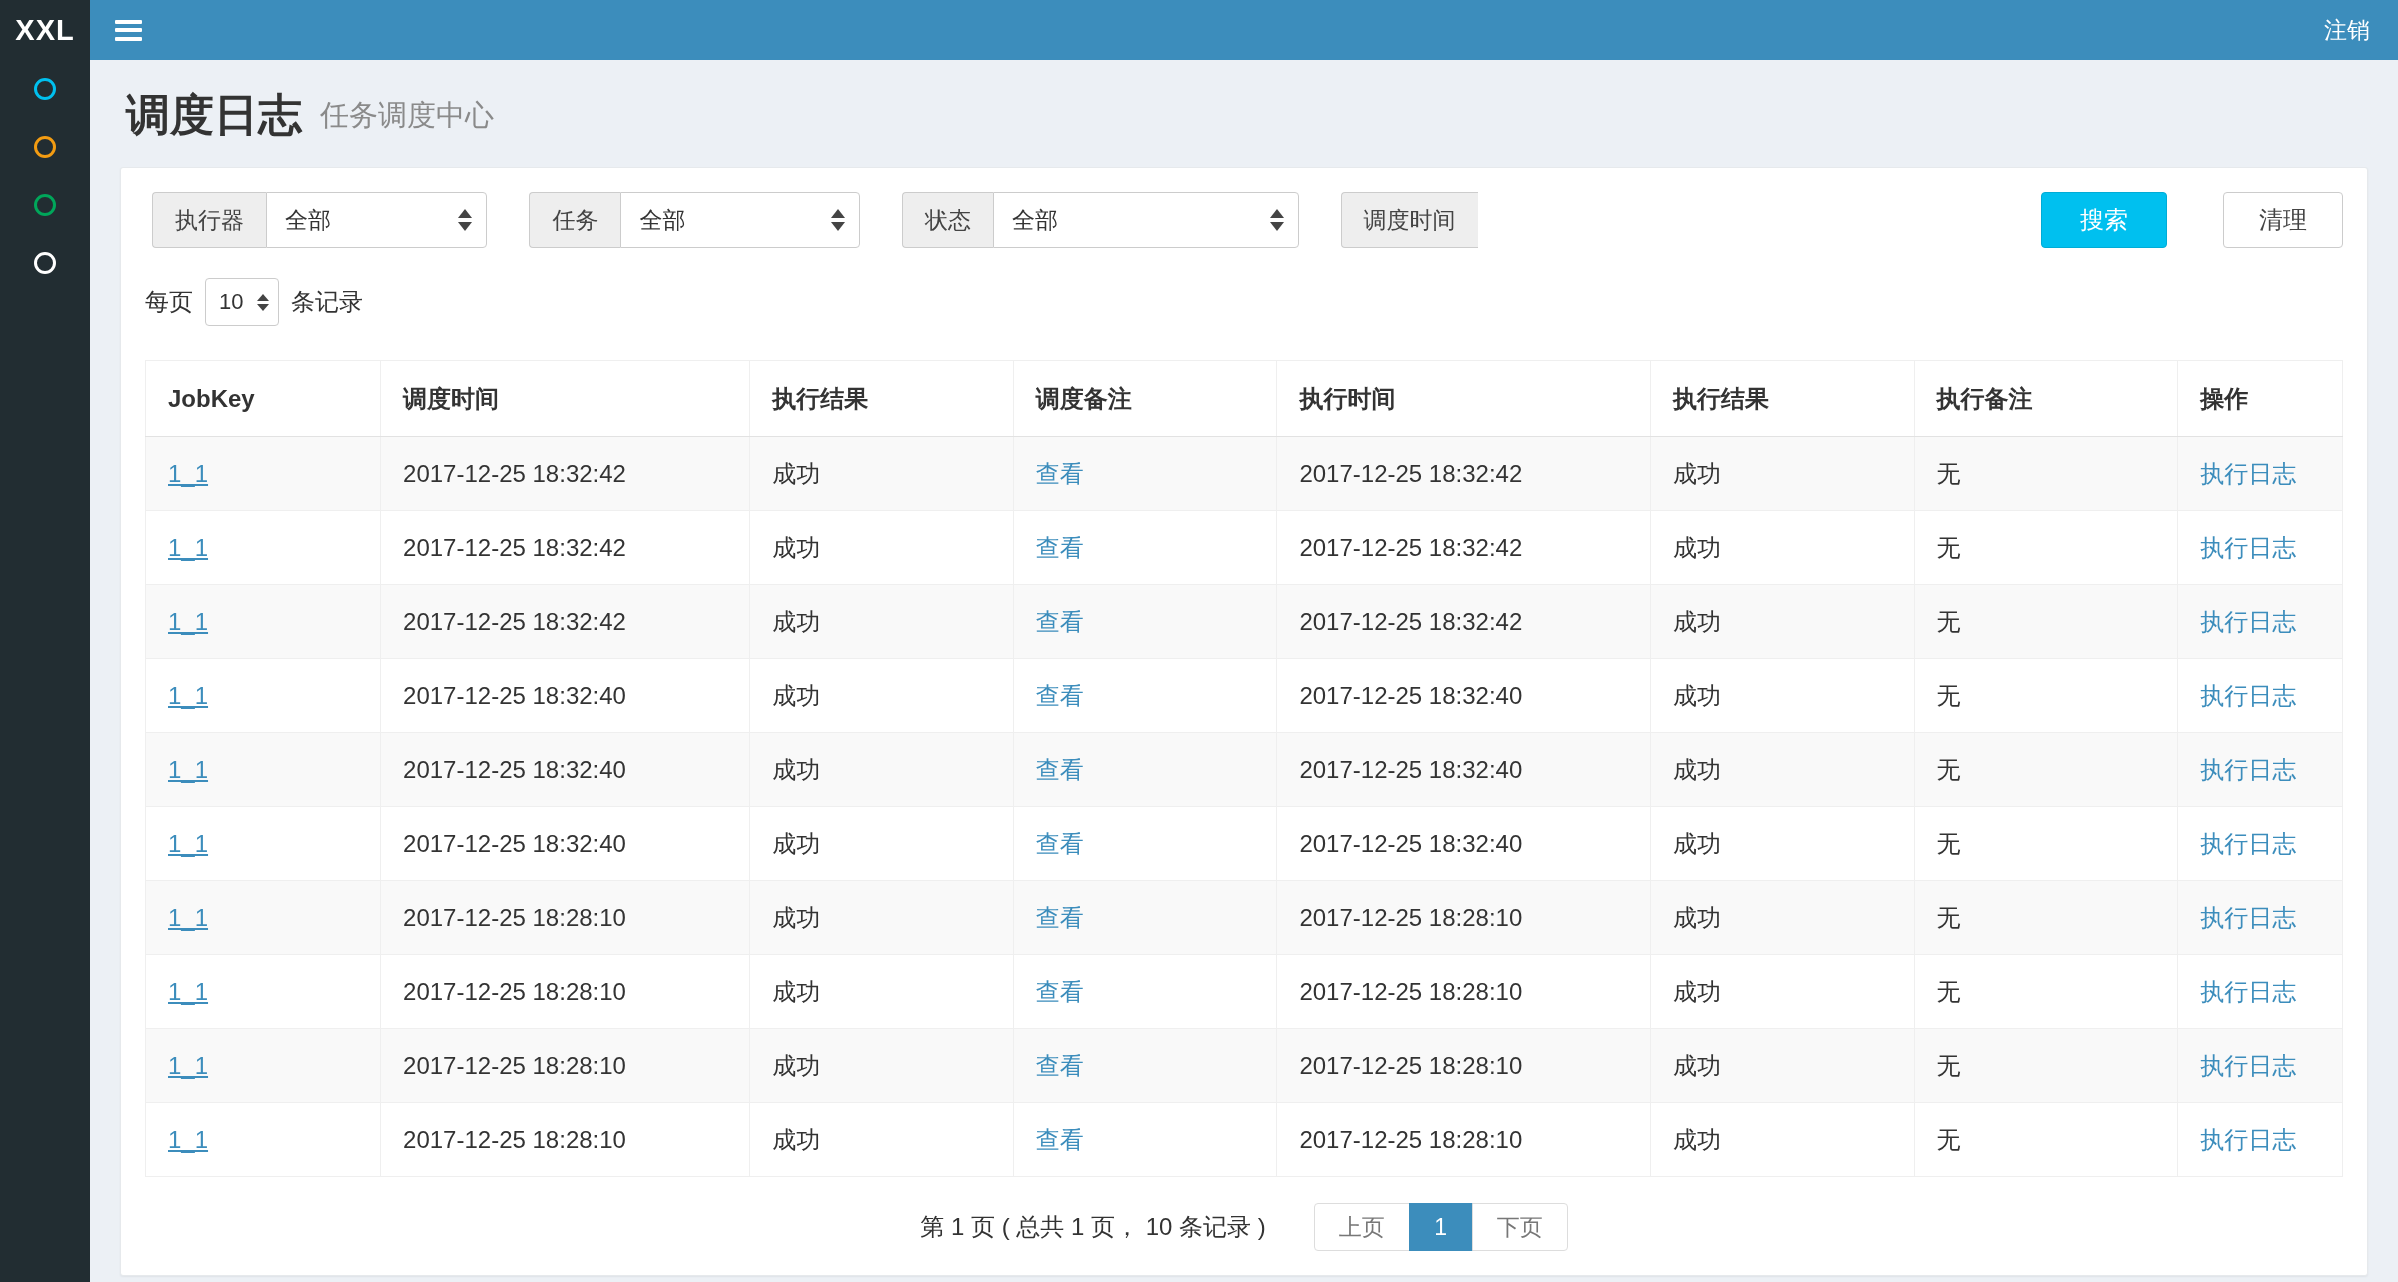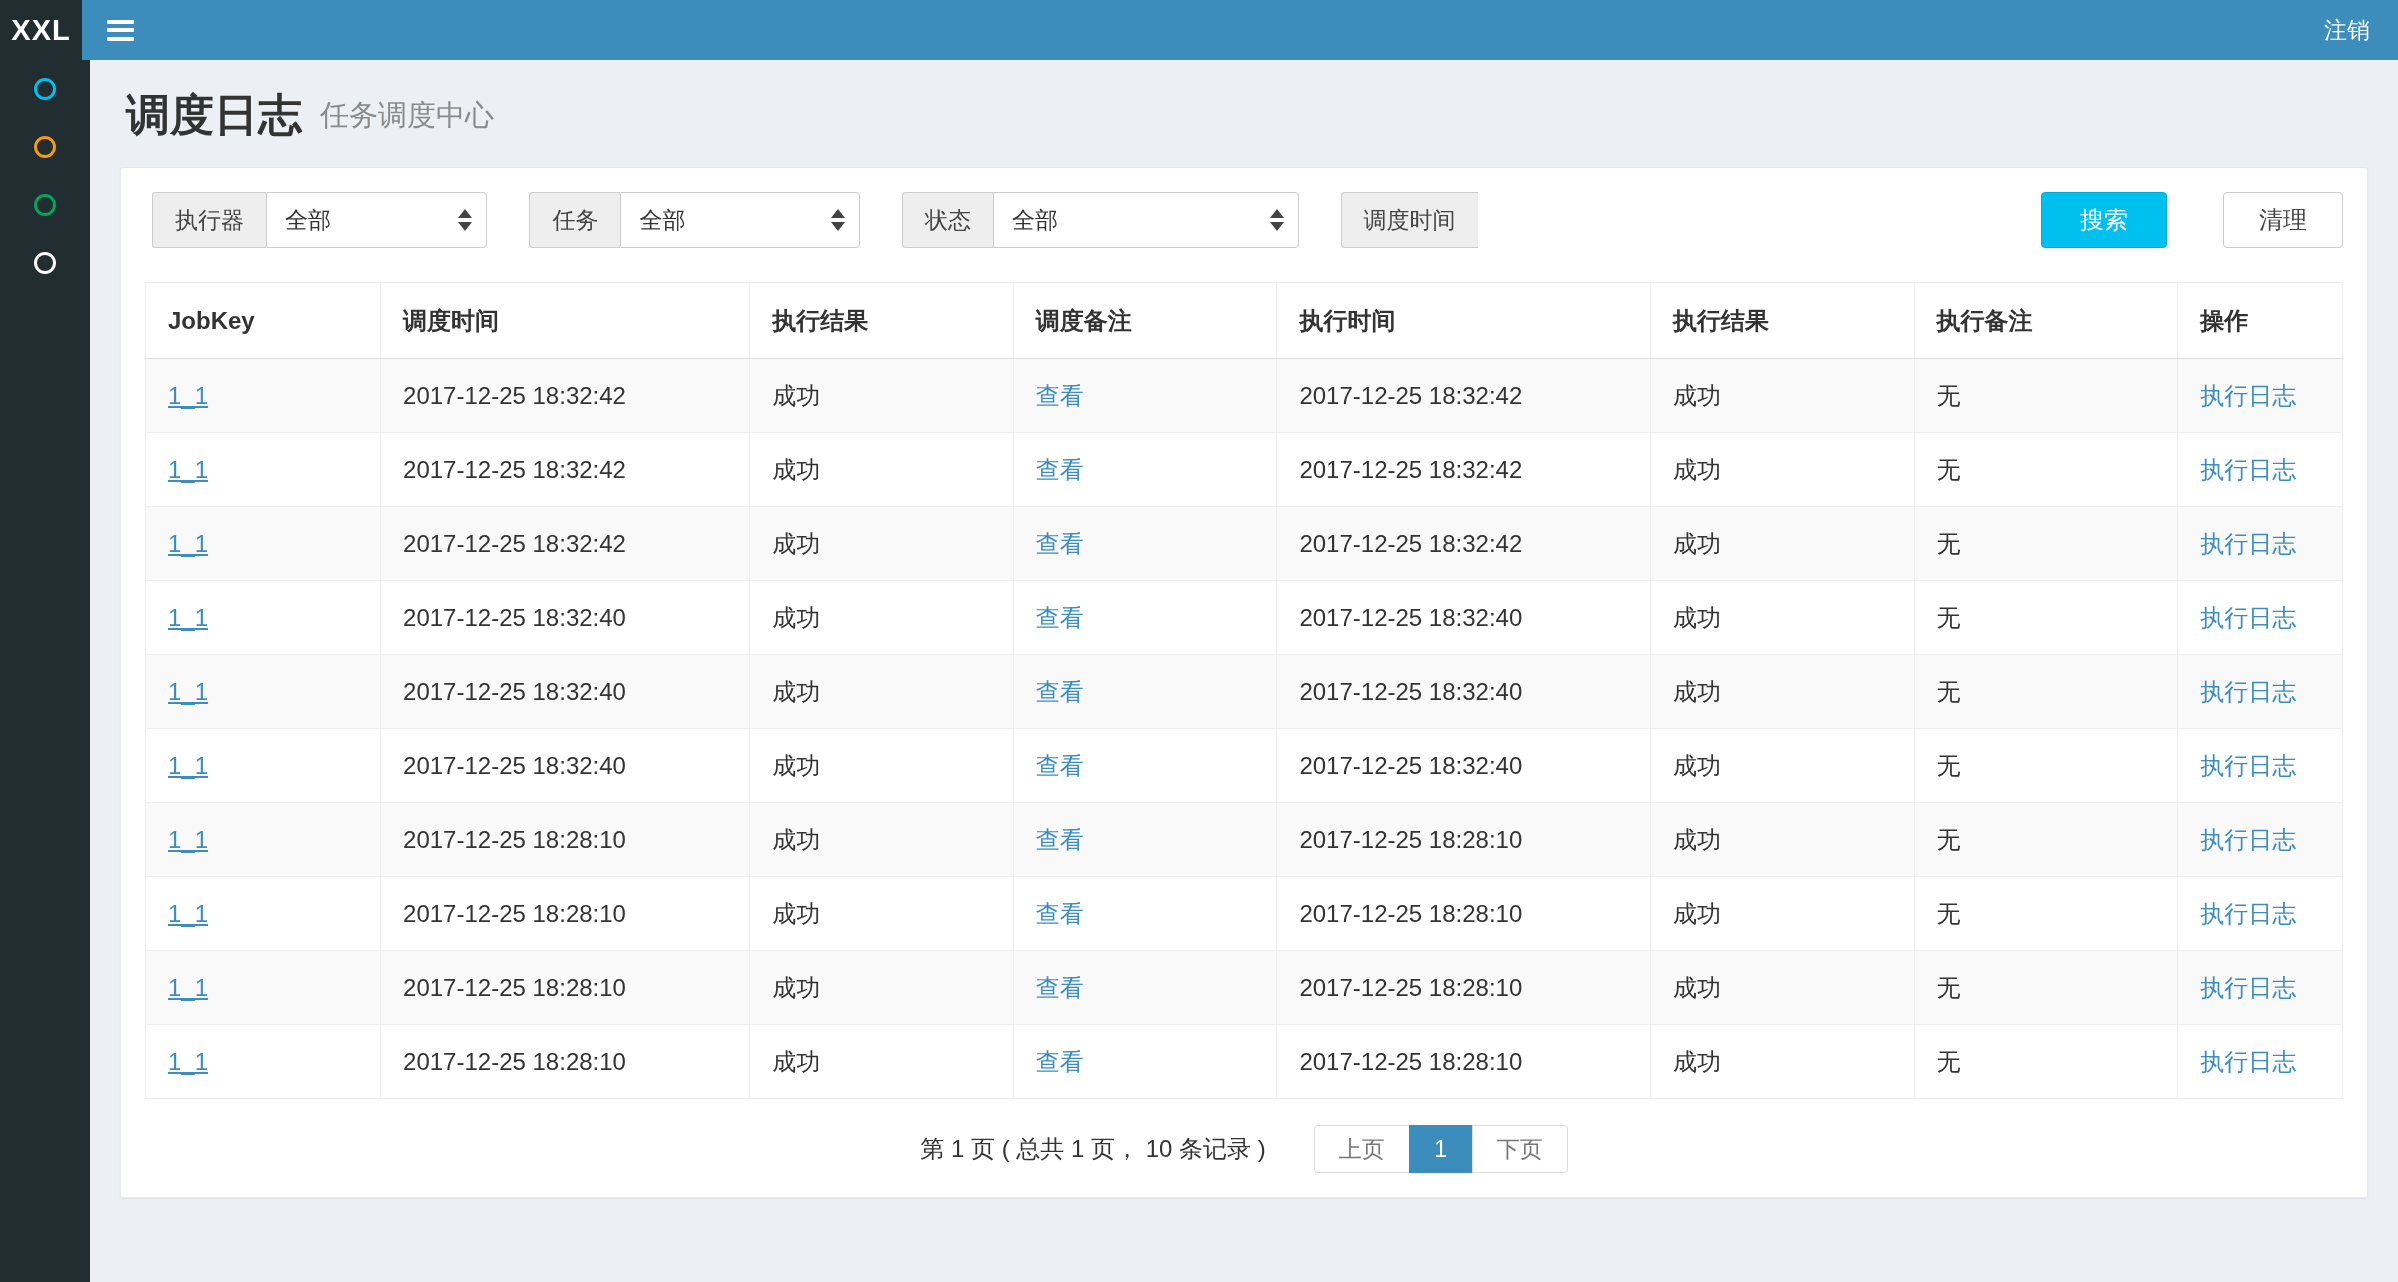--- a/index.html
+++ b/index.html
@@ -3,21 +3,21 @@
 <meta charset="utf-8">
 <title>调度日志</title>
 <style>
   * { margin:0; padding:0; box-sizing:border-box; }
   html,body { width:2398px; height:1282px; overflow:hidden; }
   body { font-family:"Liberation Sans","DejaVu Sans",sans-serif; font-size:22px; color:#333; background:#ecf0f5; }
   #app { position:relative; width:2398px; height:1282px; overflow:hidden; background:#ecf0f5; }
 
   
   .navbar { position:absolute; top:0; left:0; width:100%; height:60px; background:#3c8dbc; display:flex; align-items:stretch; z-index:20; }
-  .logo { width:82px; height:60px; background:#222d32; color:#fff; display:flex; align-items:center; justify-content:center;
+  .logo { width:90px; height:60px; background:#222d32; color:#fff; display:flex; align-items:center; justify-content:center;
           font-size:29px; font-weight:bold; letter-spacing:1px; text-decoration:none; cursor:pointer; }
   .toggle { width:76px; display:flex; align-items:center; justify-content:center; cursor:pointer; }
   .hamburger { width:27px; height:21px; display:flex; flex-direction:column; justify-content:space-between; }
   .hamburger i { display:block; height:4px; background:#fff; border-radius:1px; }
   .logout { margin-left:auto; display:flex; align-items:center; padding:0 28px; color:#fff; font-size:23px; text-decoration:none; cursor:pointer; }
 
   
   .sidebar { position:absolute; top:60px; left:0; bottom:0; width:90px; background:#222d32; z-index:10; }
   .side-item { height:58px; display:flex; align-items:center; justify-content:center; cursor:pointer; }
   .circle { width:22px; height:22px; border:3px solid #fff; border-radius:50%; display:block; }
@@ -162,20 +162,31 @@
         </div>
 
         <div class="input-group fg-time">
           <span class="ig-addon">调度时间</span>
         </div>
 
         <button class="btn btn-search">搜索</button>
         <button class="btn btn-clear">清理</button>
       </div>
 
+      <div class="length-row">
+        <span>每页</span>
+        <div class="length-select">
+          <span>10</span>
+          <span class="arrows small">
+              <i class="tri-up"></i>
+              <i class="tri-down"></i>
+            </span>
+        </div>
+        <span>条记录</span>
+      </div>
 
       <table class="log-table">
         <colgroup>
           <col style="width:10.7%">
             <col style="width:16.8%">
             <col style="width:12%">
             <col style="width:12%">
           <col style="width:17%">
             <col style="width:12%">
             <col style="width:12%">

